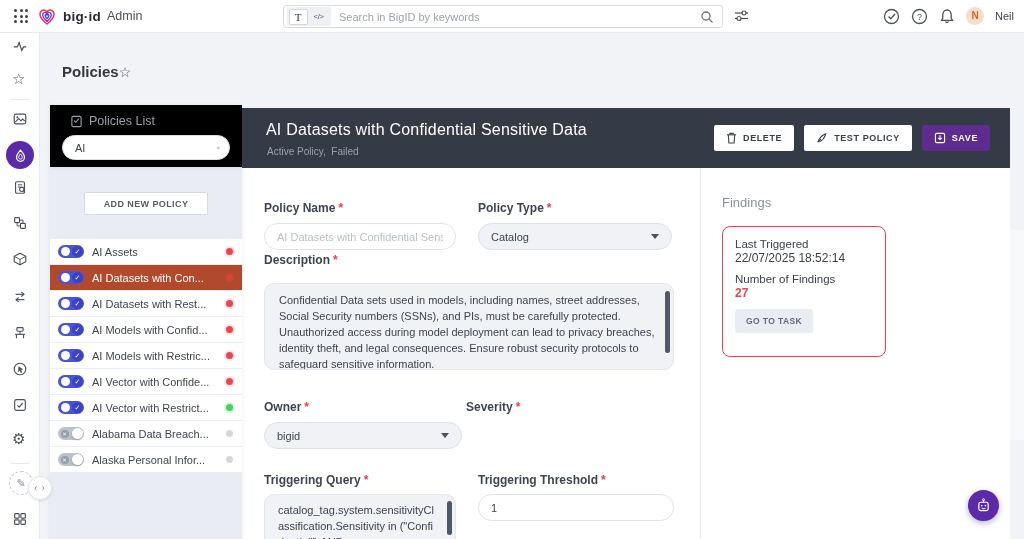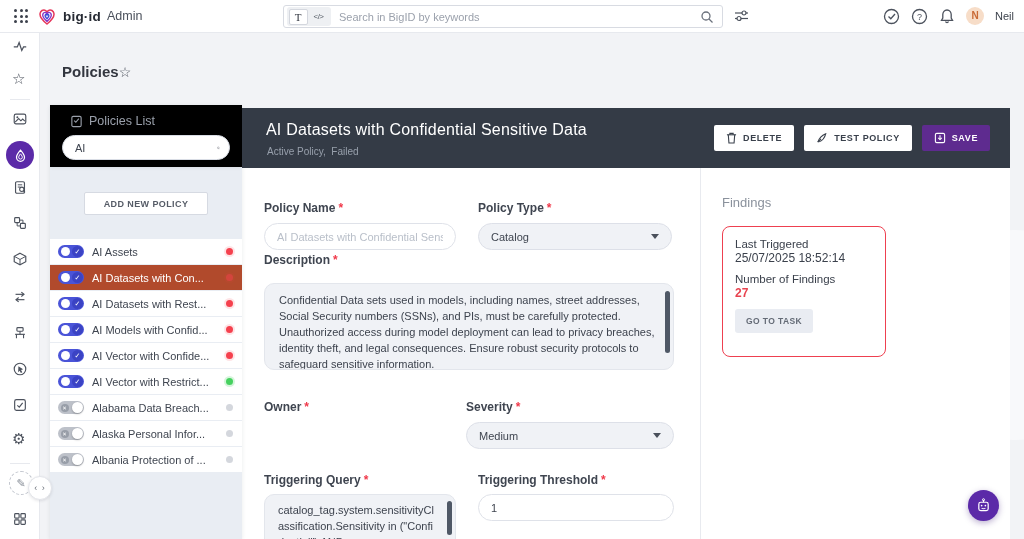--- a/index.html
+++ b/index.html
@@ -352,20 +352,28 @@
             <span class="mark">✓</span>
           </span>
           <span class="row-label">AI Models with Confid...</span>
           <span class="dot red"></span>
         </div>
         <div class="policy-row">
           <span class="toggle on">
             <span class="knob"></span>
             <span class="mark">✓</span>
           </span>
+          <span class="row-label">AI Models with Restric...</span>
+          <span class="dot red"></span>
+        </div>
+        <div class="policy-row">
+          <span class="toggle on">
+            <span class="knob"></span>
+            <span class="mark">✓</span>
+          </span>
           <span class="row-label">AI Vector with Confide...</span>
           <span class="dot red"></span>
         </div>
         <div class="policy-row">
           <span class="toggle on">
             <span class="knob"></span>
             <span class="mark">✓</span>
           </span>
           <span class="row-label">AI Vector with Restrict...</span>
           <span class="dot green"></span>
@@ -377,28 +385,20 @@
           </span>
           <span class="row-label">Alabama Data Breach...</span>
           <span class="dot gray"></span>
         </div>
         <div class="policy-row">
           <span class="toggle off">
             <span class="mark">✕</span>
             <span class="knob"></span>
           </span>
           <span class="row-label">Alaska Personal Infor...</span>
-          <span class="dot gray"></span>
-        </div>
-        <div class="policy-row">
-          <span class="toggle off">
-            <span class="mark">✕</span>
-            <span class="knob"></span>
-          </span>
-          <span class="row-label">Albania Protection of ...</span>
           <span class="dot gray"></span>
         </div>
       </div>
   </div>
 
   <div class="editor-head">
     <div class="eh-title">AI Datasets with Confidential Sensitive Data</div>
     <div class="eh-sub">Active Policy,  Failed</div>
     <div class="eh-buttons">
       <button class="hd-btn light">
@@ -446,48 +446,48 @@
       <span>Description</span><span class="req">*</span>
     </div>
     <div class="area-wrap" style="left:22px; top:115px; width:410px; height:87px;">
       <textarea readonly="" style="">Confidential Data sets used in models, including names, street addresses, Social Security numbers (SSNs), and PIs, must be carefully protected. Unauthorized access during model deployment can lead to privacy breaches, identity theft, and legal consequences. Ensure robust security protocols to safeguard sensitive information.</textarea>
       <div class="scroll-thumb" style="top:7px; height:62px;"></div>
     </div>
 
     <div class="f-label" style="left:22px; top:232px;">
       <span>Owner</span><span class="req">*</span>
     </div>
+    <div class="select" style="left:22px; top:254px; width:198px;">
+      <span>bigid</span>
+      <span class="caret"></span>
+    </div>
 
     <div class="f-label" style="left:224px; top:232px;">
       <span>Severity</span><span class="req">*</span>
-    </div>
-    <div class="select" style="left:224px; top:254px; width:208px;">
-      <span>Medium</span>
-      <span class="caret"></span>
     </div>
 
     <div class="f-label" style="left:22px; top:305px;">
       <span>Triggering Query</span><span class="req">*</span>
     </div>
     <div class="area-wrap" style="left:22px; top:326px; width:192px; height:58px;">
       <textarea class="mono-break" readonly="" style="">catalog_tag.system.sensitivityClassification.Sensitivity in ("Confidential") AND</textarea>
       <div class="scroll-thumb" style="top:6px; height:34px;"></div>
     </div>
 
     <div class="f-label" style="left:236px; top:305px;">
       <span>Triggering Threshold</span><span class="req">*</span>
     </div>
     <input class="pill-input" style="left: 236px; top: 326px; width: 196px;" value="1">
 
     <div class="v-divider"></div>
 
     <div class="findings-title">Findings</div>
     <div class="findings-box">
       <div class="fb-label">Last Triggered</div>
-      <div class="fb-value">25/07/2025 18:52:14</div>
+      <div class="fb-value">22/07/2025 18:52:14</div>
       <div class="fb-label fb-gap">Number of Findings</div>
       <div class="fb-count">27</div>
       <button class="goto-btn">GO TO TASK</button>
     </div>
   </div>
 
   <button class="fab">
     <svg width="15" height="16" viewBox="0 0 16 17">
       <line x1="8" y1="2" x2="8" y2="4.5" stroke="#fff" stroke-width="1.2"></line>
       <circle cx="8" cy="1.8" r="1.1" fill="none" stroke="#fff" stroke-width="1"></circle>

